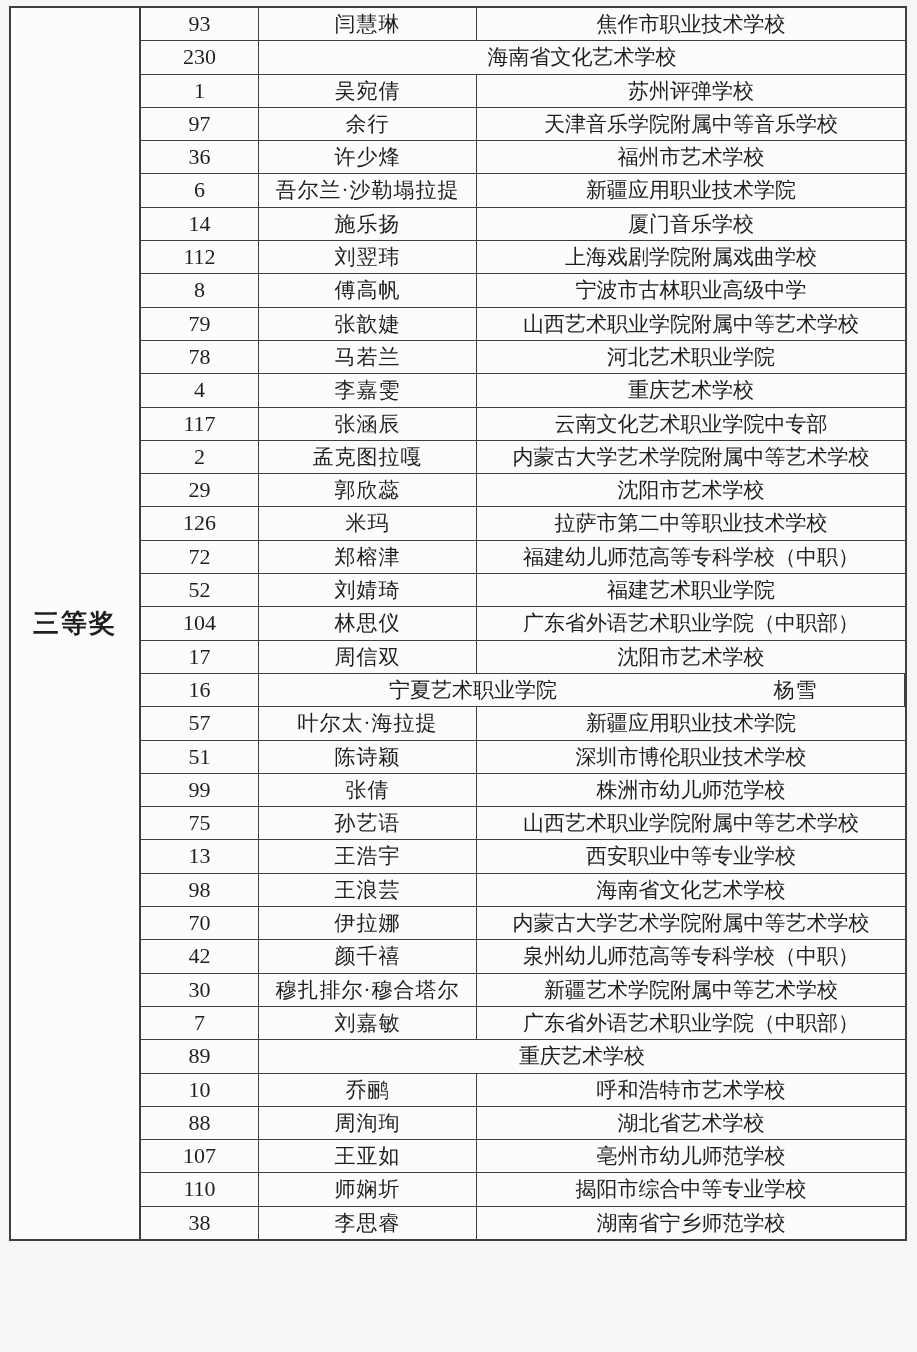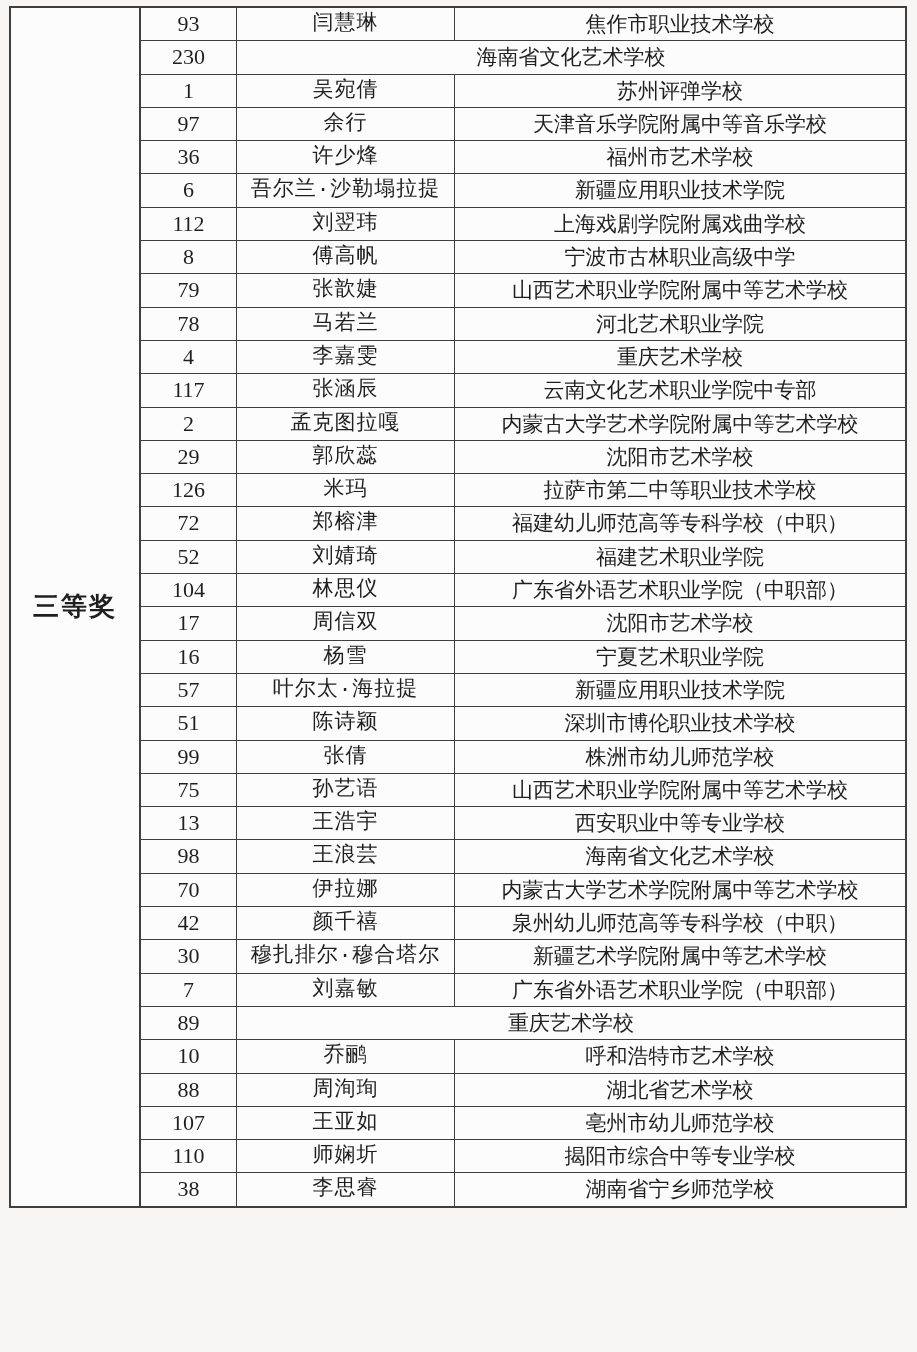--- a/index.html
+++ b/index.html
@@ -56,31 +56,30 @@
     display: flex;
     align-items: center;
     justify-content: center;
     text-align: center;
     font-size: 21px;
     line-height: 32.3px;
     min-height: 32.3px;
     padding: 0 6px;
   }
   .cell-num {
-    width: 96px;
+    width: 118px;
     flex: none;
     border-right: 1px solid #3f3f3f;
     font-size: 22px;
   }
   .cell-name {
     width: 218px;
     flex: none;
     border-right: 1px solid #3f3f3f;
     letter-spacing: 1px;
-    font-family: Liberation Mono, monospace;
   }
   .cell-school {
     flex: 1;
   }
 </style>
 </head>
 <body>
 
 <div class="award-table">
   <div class="tier-col">
@@ -111,20 +110,25 @@
       <div class="cell cell-num">36</div>
       <div class="cell cell-name">许少烽</div>
       <div class="cell cell-school">福州市艺术学校</div>
     </div>
       <div class="row">
       <div class="cell cell-num">6</div>
       <div class="cell cell-name">吾尔兰·沙勒塌拉提</div>
       <div class="cell cell-school">新疆应用职业技术学院</div>
     </div>
       <div class="row">
+      <div class="cell cell-num">14</div>
+      <div class="cell cell-name">施乐扬</div>
+      <div class="cell cell-school">厦门音乐学校</div>
+    </div>
+      <div class="row">
       <div class="cell cell-num">112</div>
       <div class="cell cell-name">刘翌玮</div>
       <div class="cell cell-school">上海戏剧学院附属戏曲学校</div>
     </div>
       <div class="row">
       <div class="cell cell-num">8</div>
       <div class="cell cell-name">傅高帆</div>
       <div class="cell cell-school">宁波市古林职业高级中学</div>
     </div>
       <div class="row">
@@ -177,22 +181,22 @@
       <div class="cell cell-name">林思仪</div>
       <div class="cell cell-school">广东省外语艺术职业学院（中职部）</div>
     </div>
       <div class="row">
       <div class="cell cell-num">17</div>
       <div class="cell cell-name">周信双</div>
       <div class="cell cell-school">沈阳市艺术学校</div>
     </div>
       <div class="row">
       <div class="cell cell-num">16</div>
+      <div class="cell cell-school">宁夏艺术职业学院</div>
       <div class="cell cell-name">杨雪</div>
-      <div class="cell cell-school">宁夏艺术职业学院</div>
     </div>
       <div class="row">
       <div class="cell cell-num">57</div>
       <div class="cell cell-name">叶尔太·海拉提</div>
       <div class="cell cell-school">新疆应用职业技术学院</div>
     </div>
       <div class="row">
       <div class="cell cell-num">51</div>
       <div class="cell cell-name">陈诗颖</div>
       <div class="cell cell-school">深圳市博伦职业技术学校</div>

